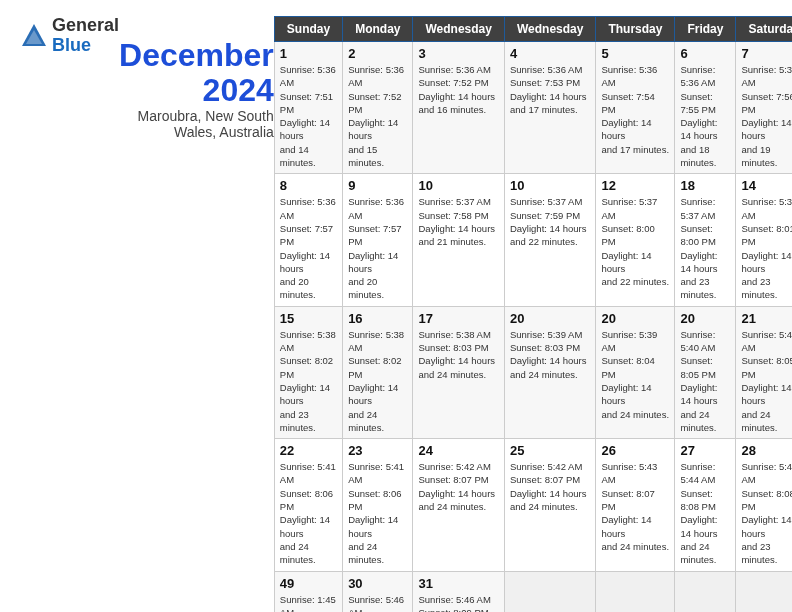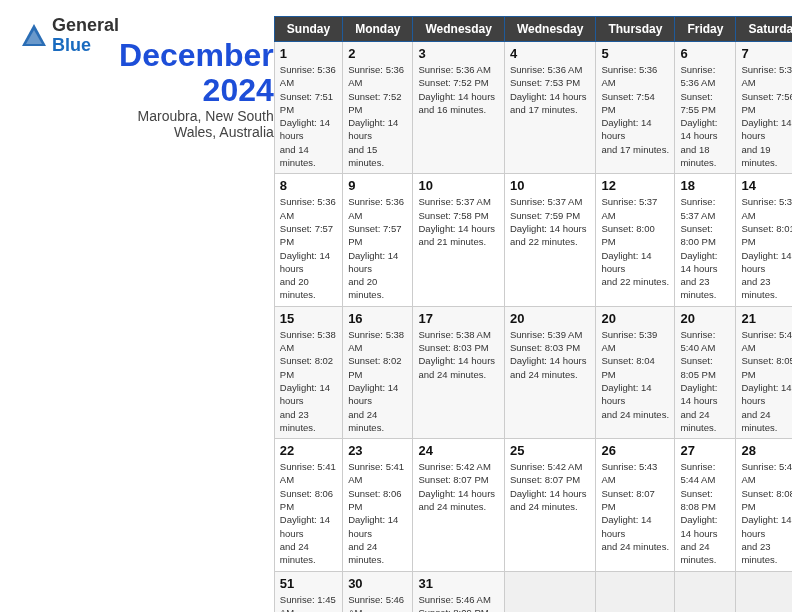--- a/index.html
+++ b/index.html
@@ -332,21 +332,21 @@
           <td>
             <span class="day-number">28</span>
             <div class="day-info" style="white-space: pre-line;">Sunrise: 5:44 AM
 Sunset: 8:08 PM
 Daylight: 14 hours
 and 23 minutes.</div>
           </td>
         </tr>
         <tr>
           <td>
-            <span class="day-number">51</span>
+            <span class="day-number">49</span>
             <div class="day-info" style="white-space: pre-line;">Sunrise: 1:45 AM
 Sunset: 8:08 PM
 Daylight: 14 hours
 and 23 minutes.</div>
           </td>
           <td>
             <span class="day-number">30</span>
             <div class="day-info" style="white-space: pre-line;">Sunrise: 5:46 AM
 Sunset: 8:09 PM
 Daylight: 14 hours

